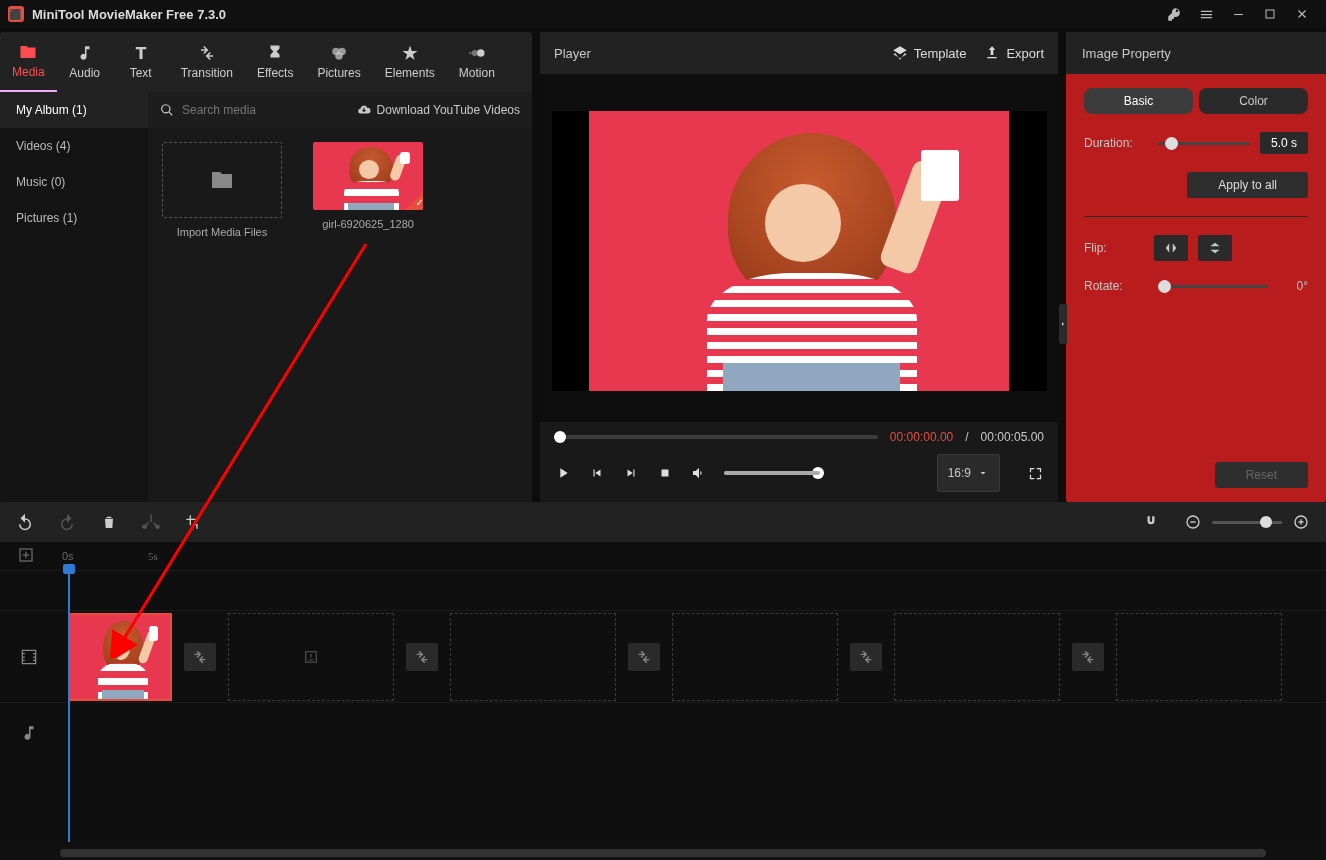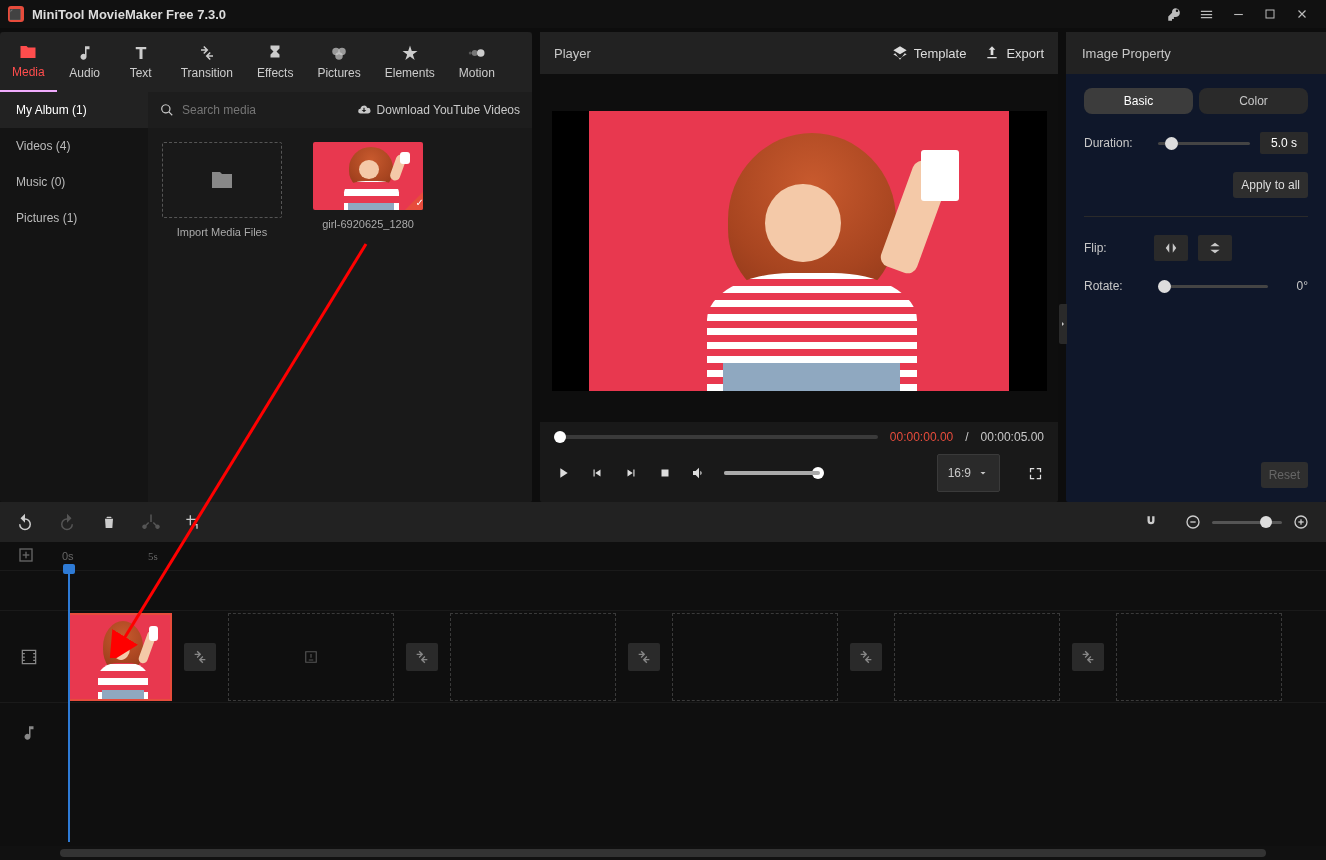--- a/index.html
+++ b/index.html
@@ -47,32 +47,32 @@
   .timeline-bar .track { flex:1; height:4px; background:#3a3a3a; border-radius:2px; position:relative;}
   .timeline-bar .track .knob { position:absolute; left:0; top:-4px; width:12px; height:12px; border-radius:50%; background:#fff;}
   .time-current { color:#e74c3c;}
   .ctrl-row { display:flex; align-items:center; gap:16px;}
   .ctrl-row .ibtn { width:18px; height:18px; display:flex; align-items:center; justify-content:center; cursor:pointer; color:#ddd;}
   .ctrl-row .vol-track { width:96px; height:4px; background:#666; border-radius:2px; position:relative;}
   .ctrl-row .vol-track::after { content:""; position:absolute; left:0; top:0; height:4px; width:96px; background:#aaa; border-radius:2px;}
   .ctrl-row .vol-knob { position:absolute; right:-4px; top:-4px; width:12px; height:12px; border-radius:50%; background:#fff;}
   .aspect-sel { margin-left:auto; display:flex; align-items:center; gap:6px; background:#2a2a2a; border:1px solid #3a3a3a; height:38px; padding:0 10px; border-radius:2px; cursor:pointer; font-size:12px;}
   
-  .right { flex:1; background:#0f172a; border-radius:2px; display:flex; flex-direction:column;}
+  .right { flex:1; background:#b91c1c; border-radius:2px; display:flex; flex-direction:column;}
   .right-head { height:42px; display:flex; align-items:center; padding:0 16px; background:#222; font-size:13px;}
   .right-body { flex:1; padding:14px 18px; display:flex; flex-direction:column; gap:18px; position:relative;}
   .seg { display:flex; gap:6px;}
   .seg .s { flex:1; text-align:center; padding:6px 0; background:#2a2a2a; border-radius:8px; cursor:pointer; font-size:12px;}
   .seg .s.active { background:#3c3c3c; color:#fff;}
   .prop-row { display:flex; align-items:center; font-size:12px;}
   .prop-row .lbl { width:64px;}
   .slider-track { flex:1; height:3px; background:#444; border-radius:2px; position:relative; margin:0 10px;}
   .slider-knob { position:absolute; top:-5px; width:13px; height:13px; background:#ddd; border-radius:50%;}
   .val-box { background:#2a2a2a; color:#fff; padding:4px 10px; border-radius:2px; font-size:12px; min-width:48px; text-align:center;}
-  .btn { background:#2e2e2e; color:#ddd; padding:6px 8px; border-radius:3px; font-size:12px; cursor:pointer; border:none;}
+  .btn { background:#2e2e2e; color:#ddd; padding:6px 31px; border-radius:3px; font-size:12px; cursor:pointer; border:none;}
   .flip-btns { display:flex; gap:10px; margin-left:6px;}
   .flip-btn { width:34px; height:26px; background:#2a2a2a; display:flex; align-items:center; justify-content:center; border-radius:2px; cursor:pointer;}
   .reset-row { margin-top:auto; display:flex; justify-content:flex-end;}
   .reset-row .btn { color:#666;}
   .collapse-handle { position:absolute; left:-7px; top:230px; width:8px; height:40px; background:#2a2a2a; border-radius:2px 0 0 2px; display:flex; align-items:center; justify-content:center; cursor:pointer;}
   
   .bottom { flex:1; display:flex; flex-direction:column; background:#0f0f0f;}
   .tl-toolbar { height:40px; background:#222; display:flex; align-items:center; padding:0 14px; gap:20px;}
   .tl-toolbar .tbtn { width:22px; height:22px; display:flex; align-items:center; justify-content:center; cursor:pointer; color:#ccc;}
   .tl-toolbar .tbtn.dim { color:#555;}

